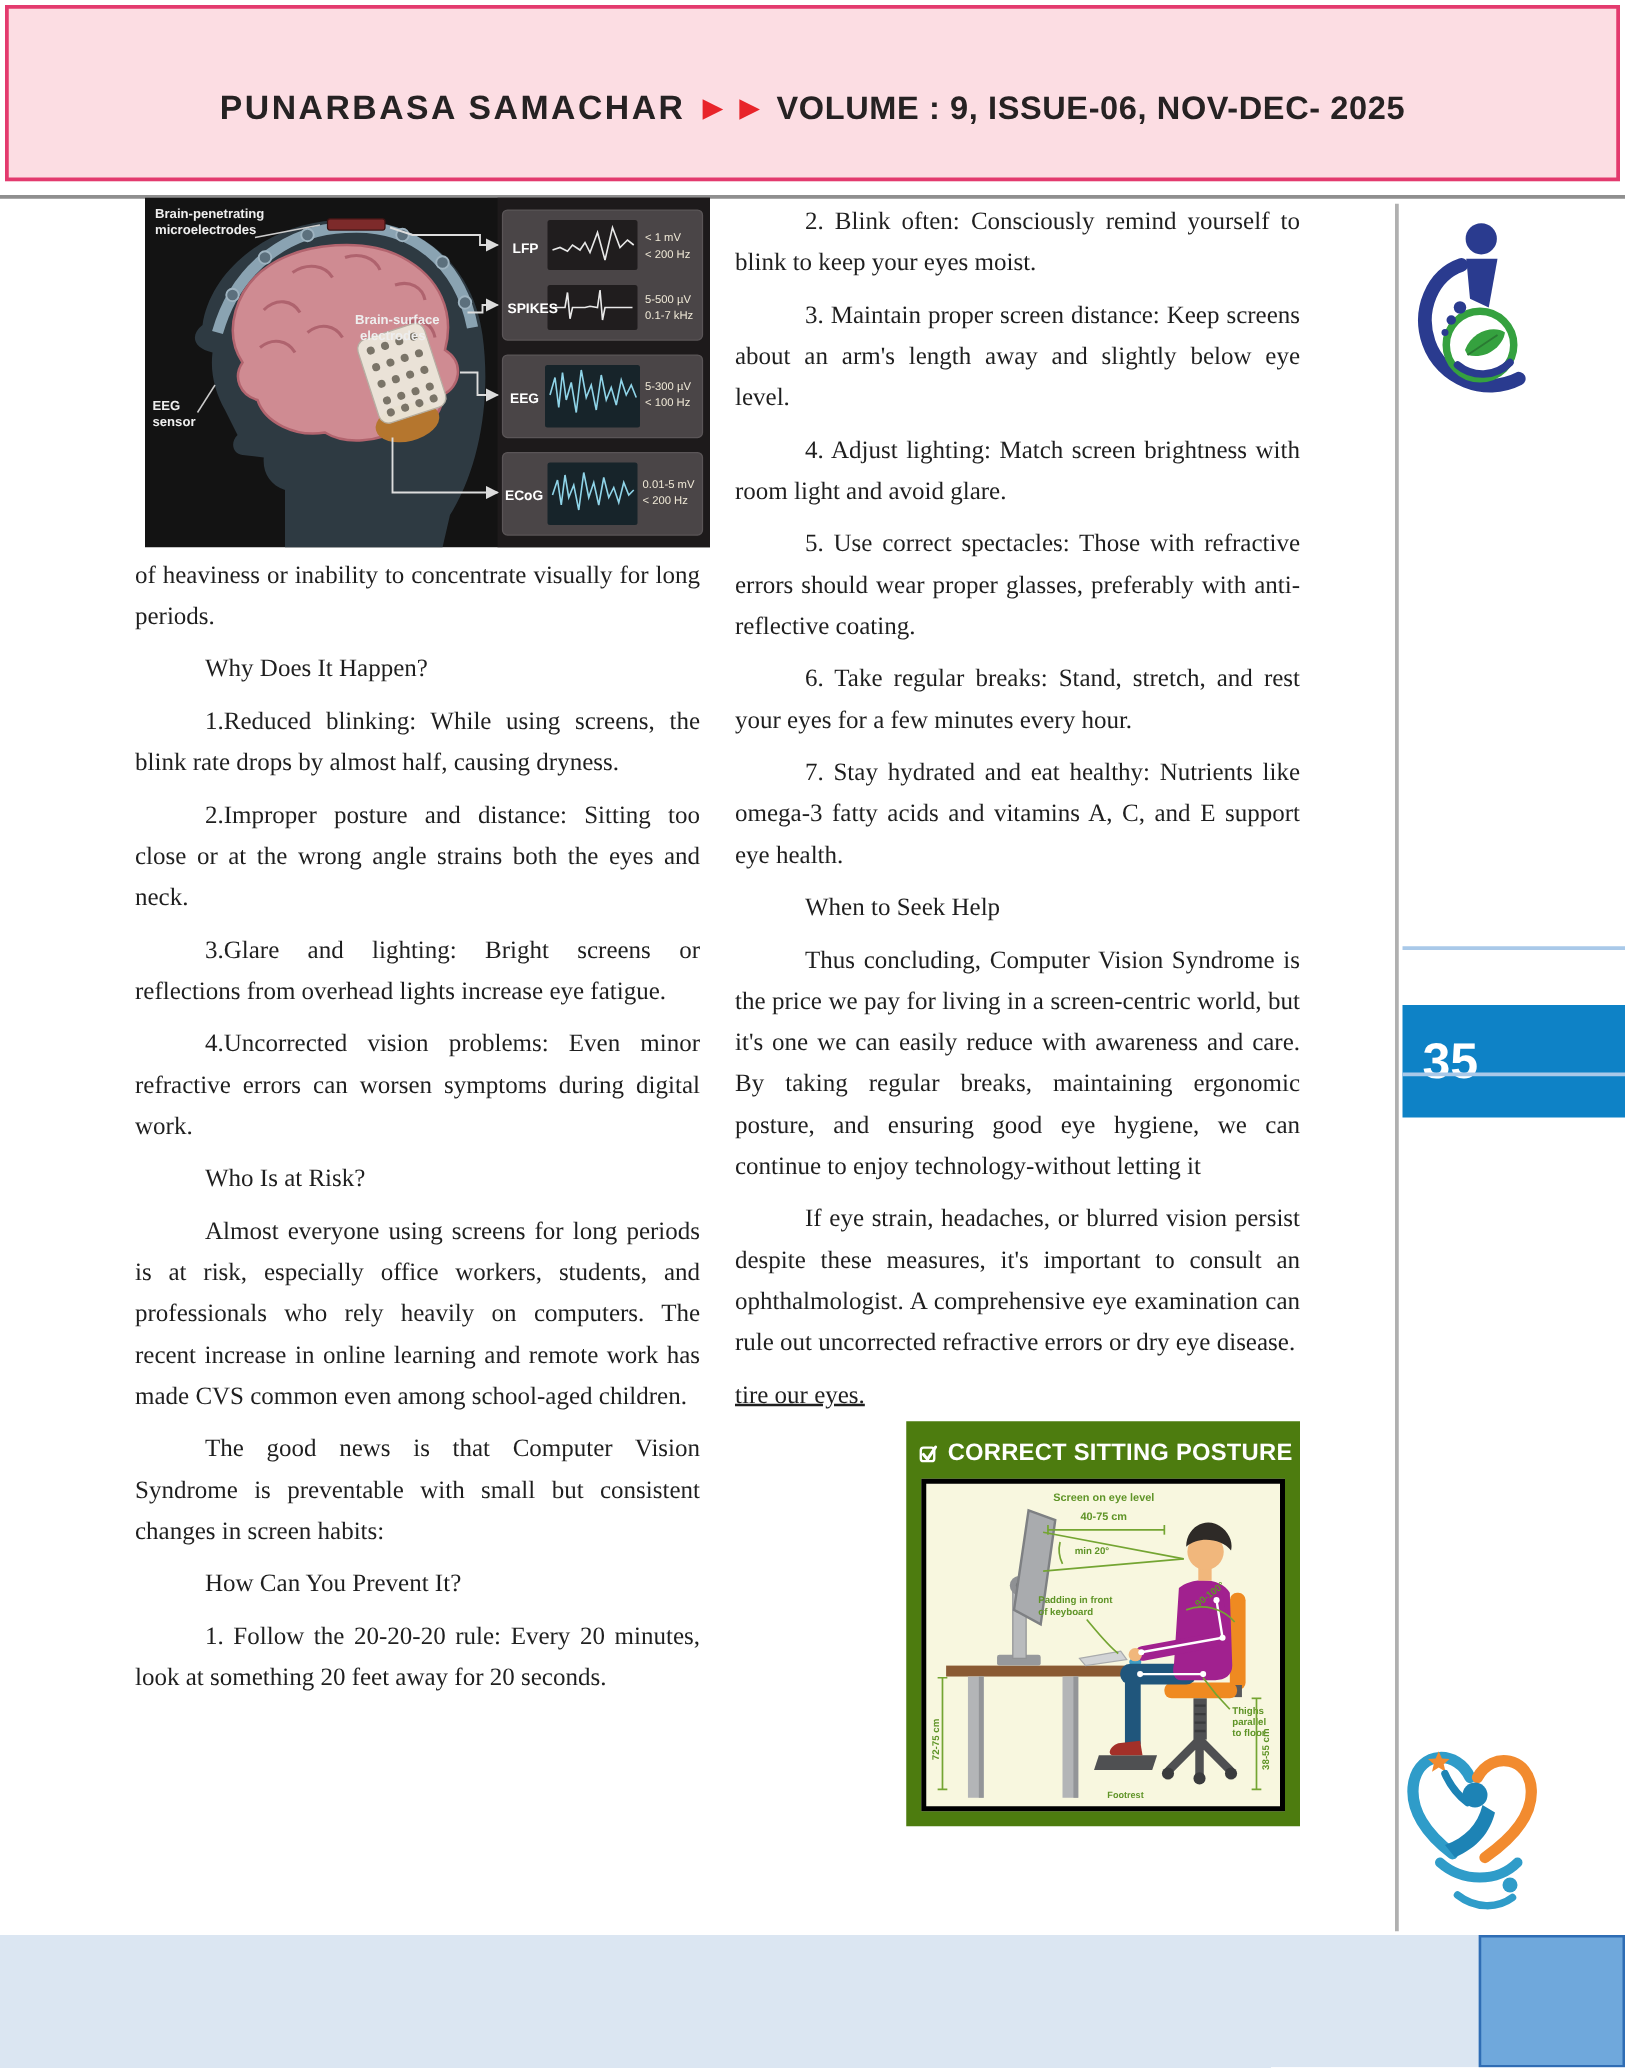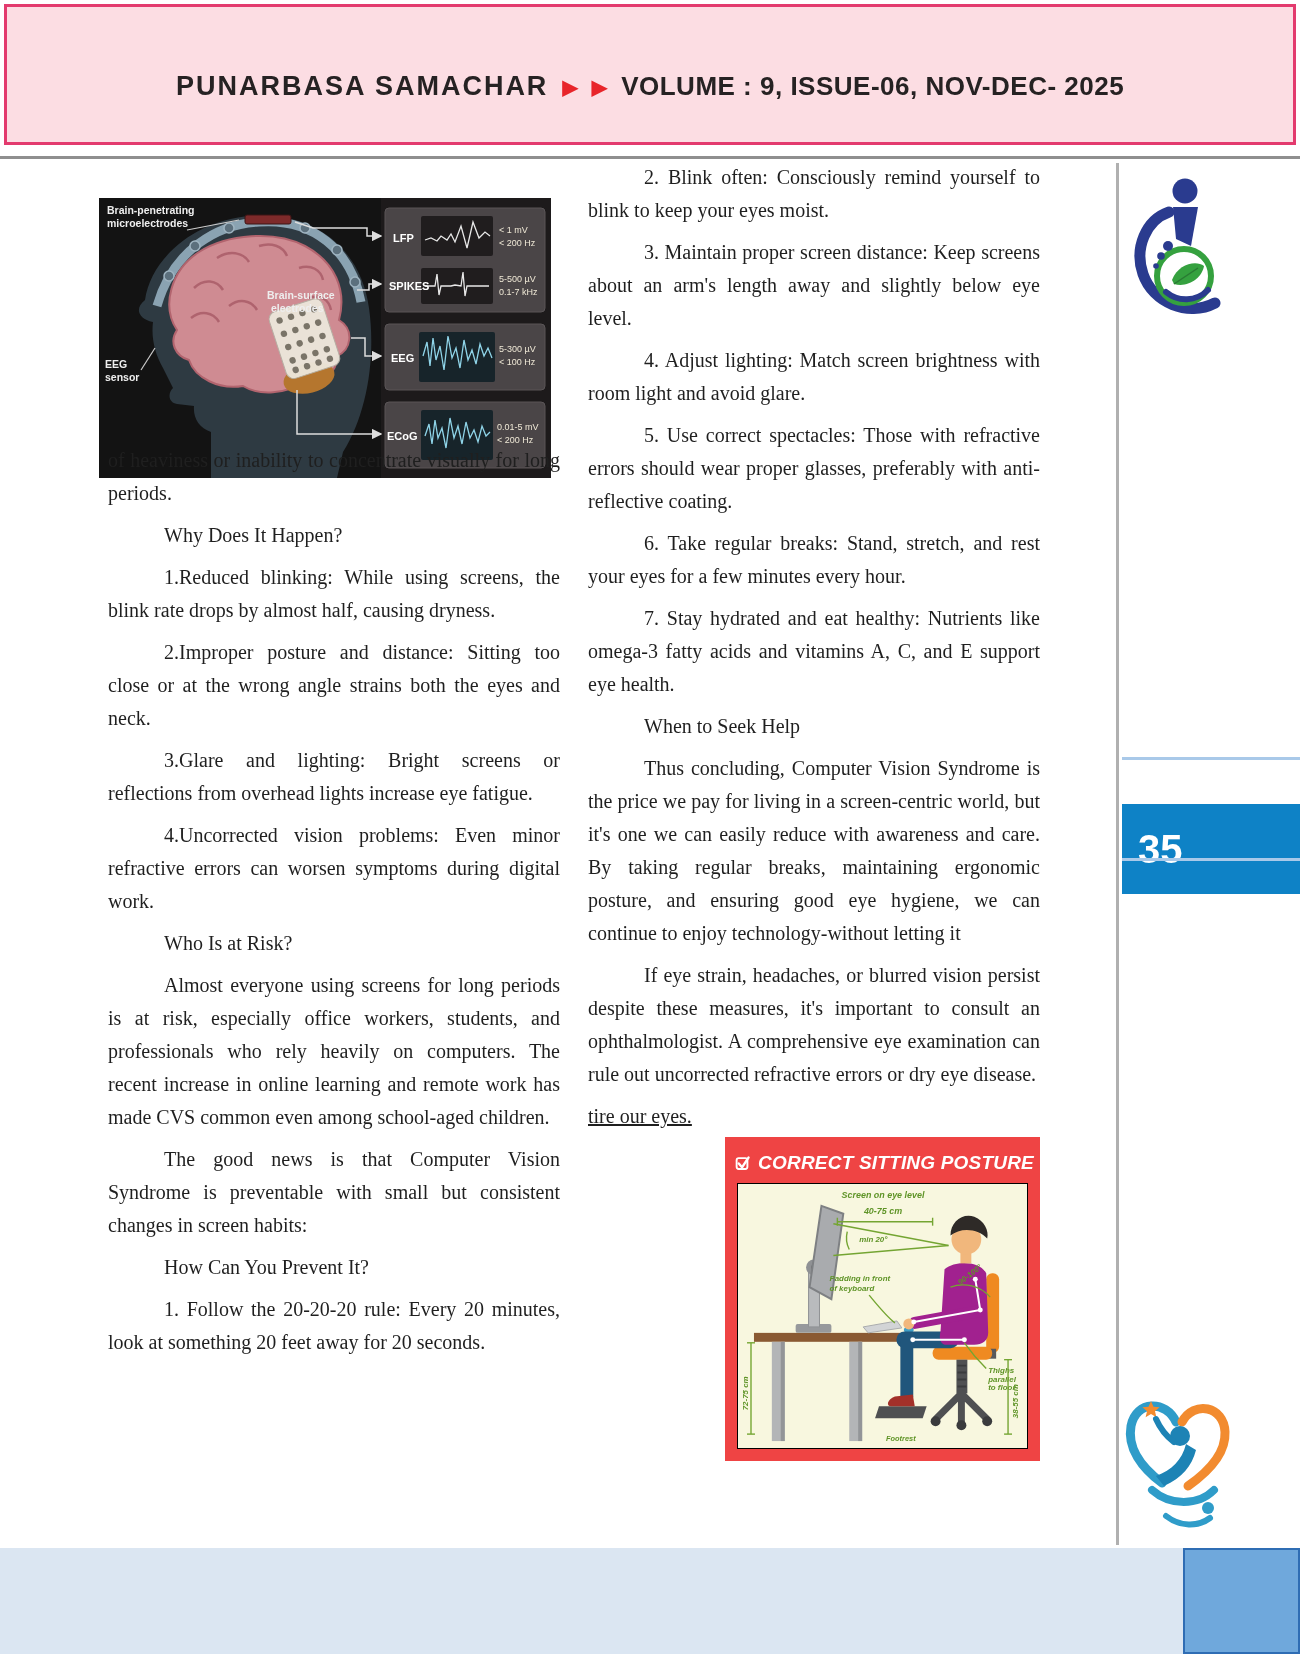--- a/index.html
+++ b/index.html
@@ -9,45 +9,45 @@
   .header-box{position:absolute;left:4px;top:4px;right:4px;height:141px;
       background:#fcdde3;border:3px solid #e33a6e;box-sizing:border-box;
       display:flex;align-items:center;justify-content:center;padding-top:24px;}
   .header-inner{display:flex;align-items:center;gap:14px;
       font-family:"Liberation Sans",sans-serif;font-weight:bold;color:#262223;}
   .hdr-title{font-size:27px;letter-spacing:2px;}
   .hdr-arrow{color:#e8242a;font-size:20px;line-height:1;}
   .hdr-issue{font-size:26px;letter-spacing:0.5px;}
   .header-rule{position:absolute;left:0;top:156px;width:100%;height:3px;background:#8f8f8f;}
   
-  .brain-fig{position:absolute;left:99px;top:158px;width:452px;height:280px;margin-top:40px;}
+  .brain-fig{position:absolute;left:116px;top:158px;width:452px;height:280px;}
   .col{position:absolute;width:452px;text-align:justify;font-size:20px;line-height:33px;}
   .col-left{left:108px;top:444px;}
   .col-right{left:588px;top:161px;}
   .col p{margin:0 0 9px 0;text-indent:56px;}
   .col p.flush{text-indent:0;}
   .tail{margin:0;text-indent:0;text-decoration:underline;}
   
   .divider-v{position:absolute;left:1116px;top:163px;width:3px;height:1382px;background:#b0b0b0;}
   .logo-top{position:absolute;left:1132px;top:176px;width:96px;height:152px;}
   .page-line{position:absolute;left:1122px;right:0;height:3px;background:#a9c9e9;}
   .page-line.top{top:757px;} .page-line.bot{top:858px;}
   .page-box{position:absolute;left:1122px;top:764px;right:0;height:90px;background:#0e82c6;
       display:flex;align-items:center;padding-left:16px;box-sizing:border-box;
       font-family:"Liberation Sans",sans-serif;font-weight:bold;font-size:40px;color:#ffffff;margin-top:40px;}
   .logo-bottom{position:absolute;left:1122px;top:1386px;width:112px;height:152px;}
   
   .infographic{position:absolute;left:725px;top:1137px;width:315px;height:324px;
-      background:#ef4444;box-sizing:border-box;font-style:italic;}
+      background:#4d7c0f;box-sizing:border-box;}
   .info-header{position:absolute;left:10px;top:8px;right:6px;height:36px;
       display:flex;align-items:center;gap:8px;}
   .info-title{font-family:"Liberation Sans",sans-serif;font-weight:bold;font-size:19px;
       letter-spacing:0.2px;color:#ffffff;white-space:nowrap;}
   .info-body{position:absolute;left:12px;right:12px;top:46px;bottom:12px;background:#f8f7df;
-      border:1px solid #000000;box-sizing:border-box;}
+      border:4px solid #000000;box-sizing:border-box;}
   .info-body svg{display:block;width:100%;height:100%;}
   
   .footer-band{position:absolute;left:0;top:1548px;width:1300px;height:106px;background:#dbe6f2;}
   .footer-box{position:absolute;left:1183px;top:1548px;width:117px;height:106px;
       background:#6fa8dc;border:2px solid #2f6db4;box-sizing:border-box;}
   
   .svgsans{font-family:"Liberation Sans",sans-serif;}
 </style>
 </head>
 <body>

